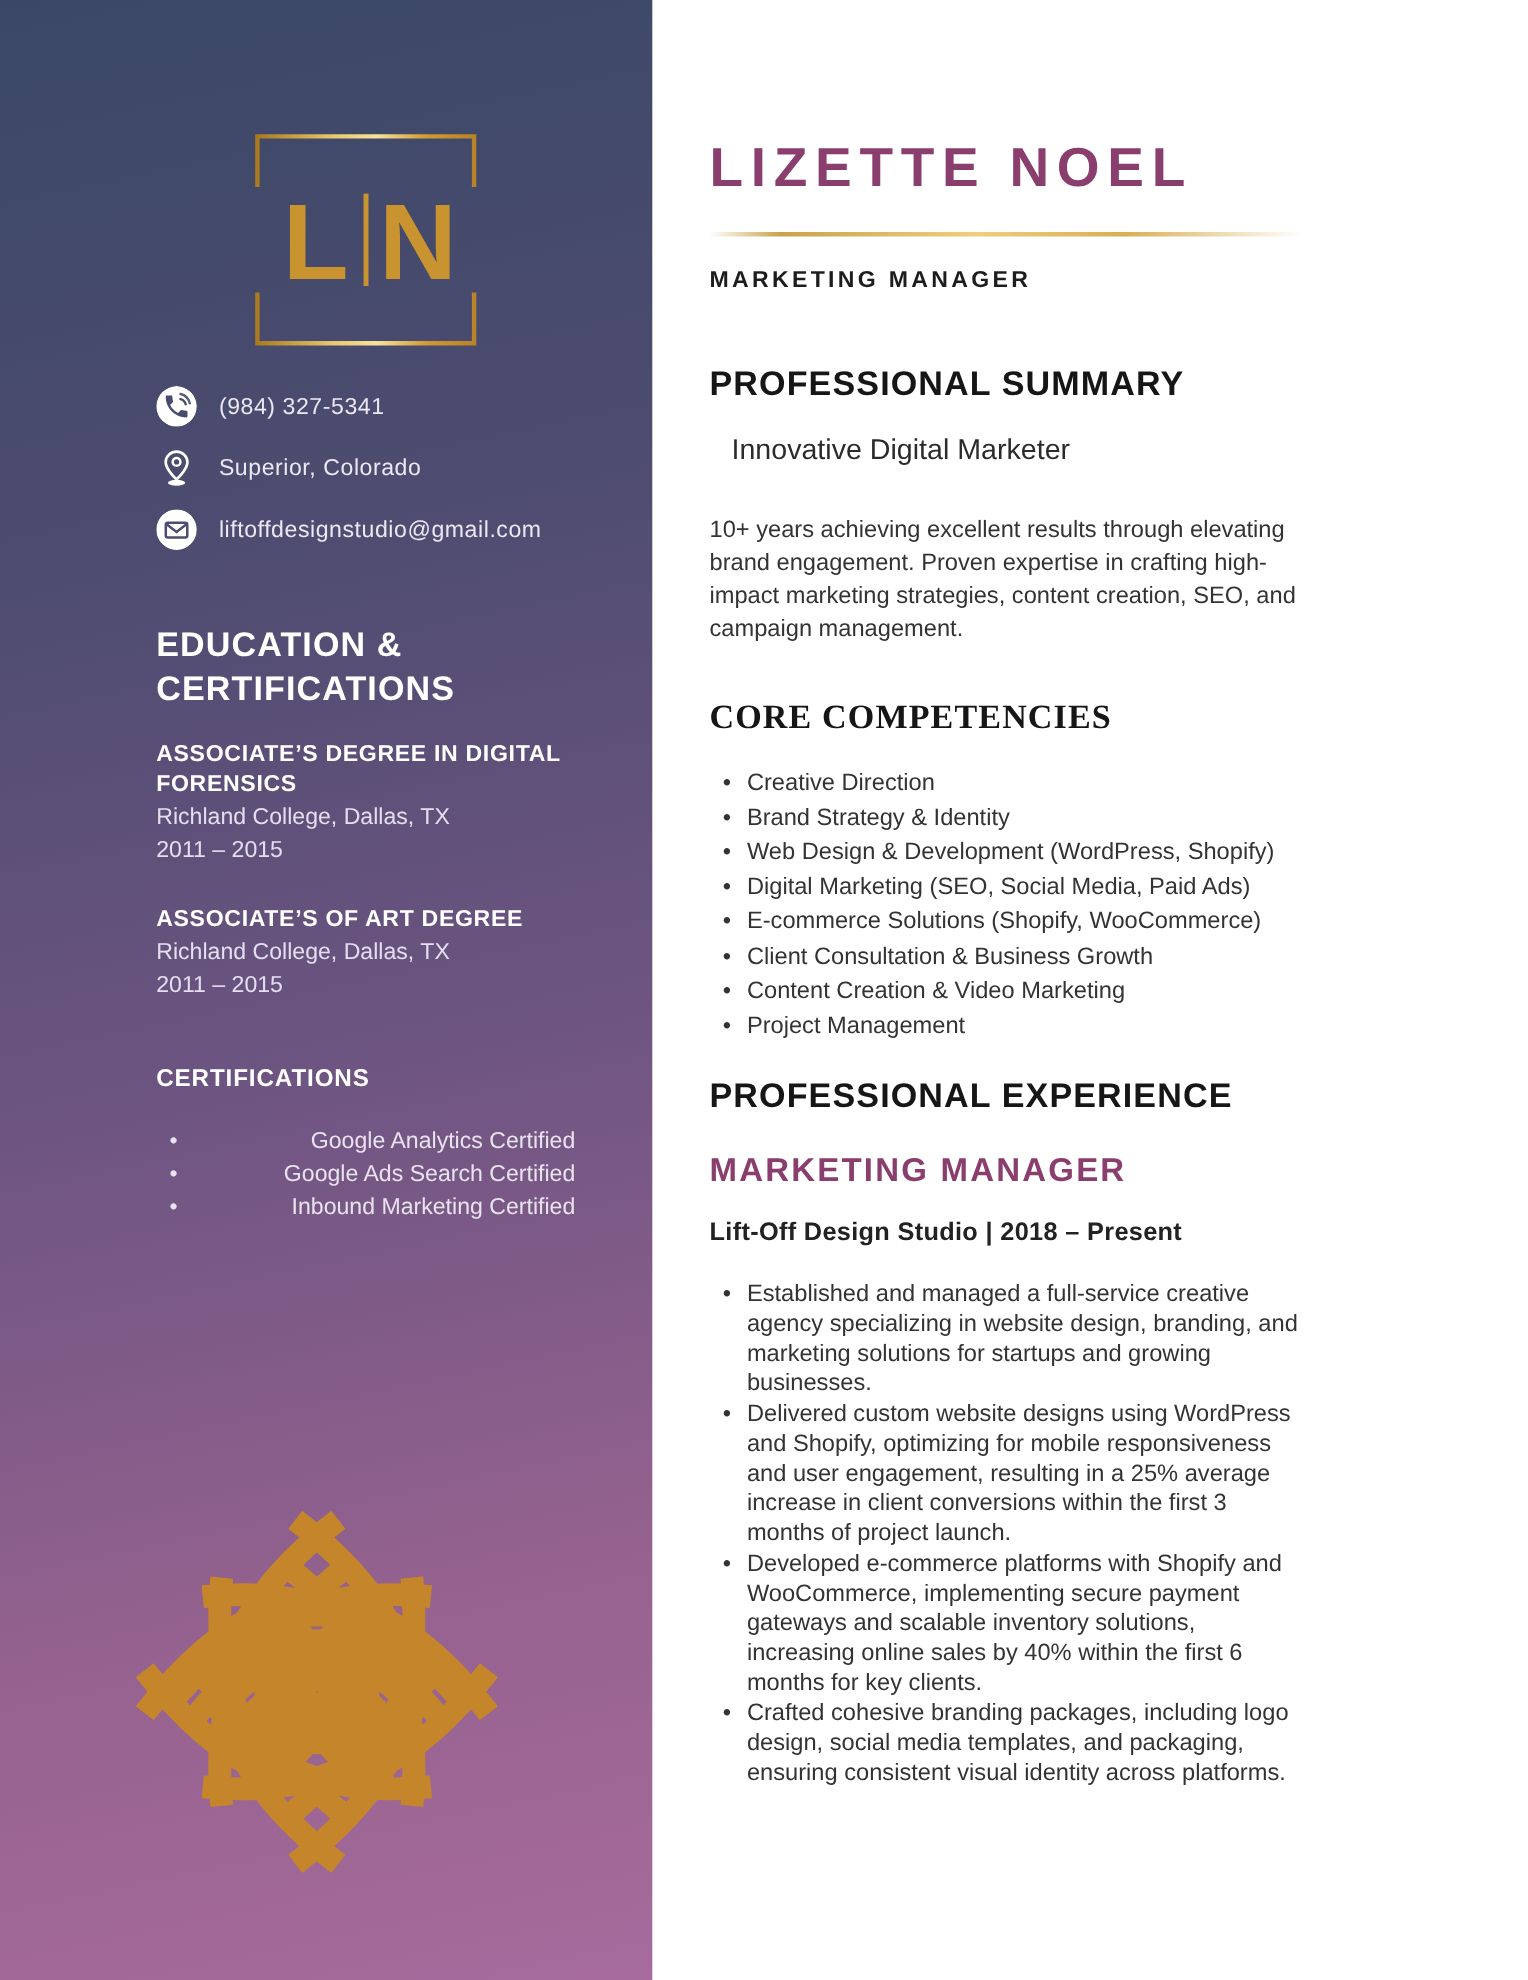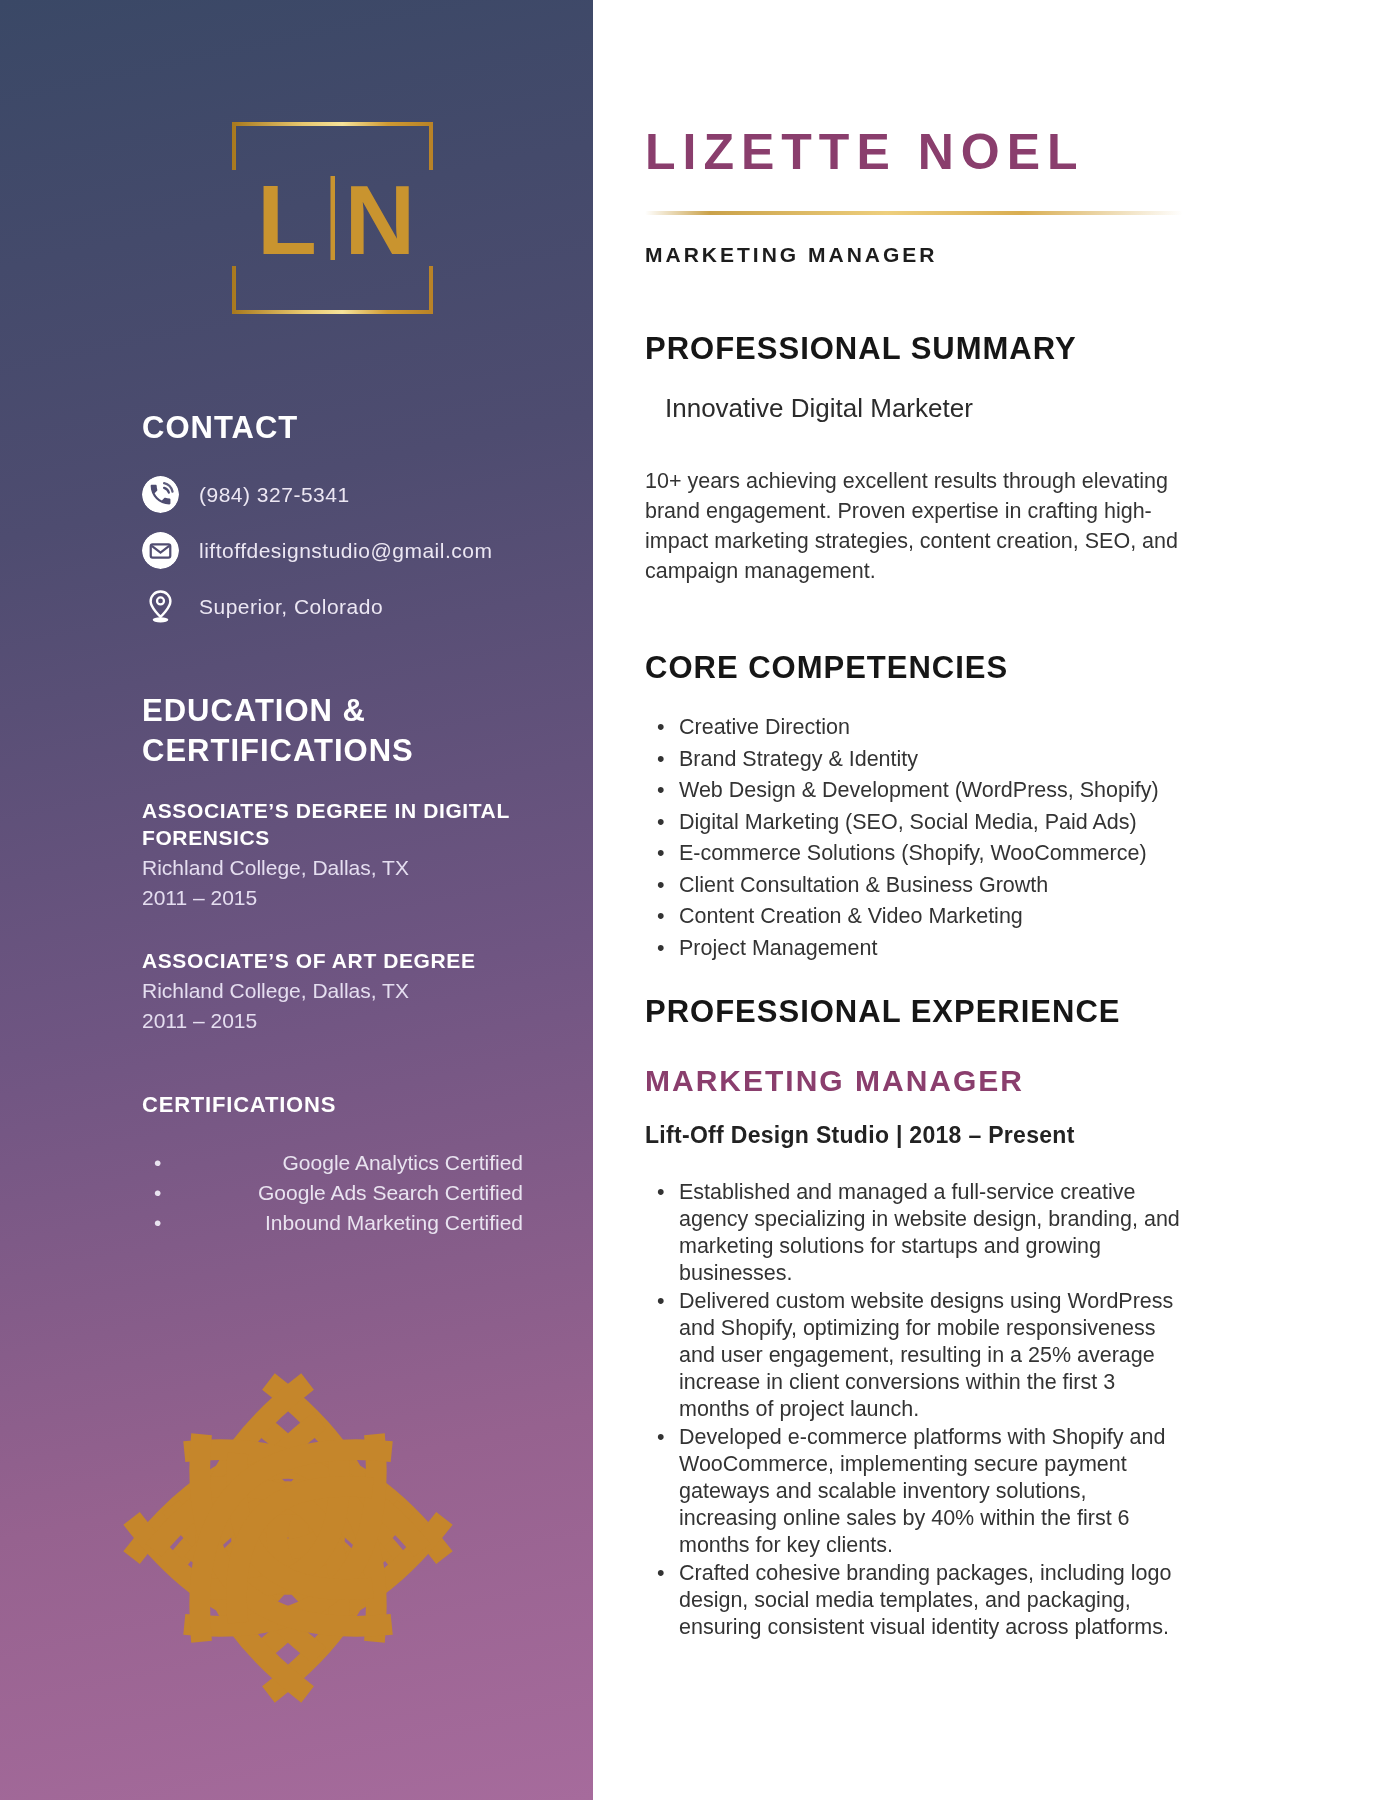--- a/index.html
+++ b/index.html
@@ -74,21 +74,21 @@
     font-size:21px; font-weight:700; letter-spacing:3px; color:#1d1d1d;
   }
 
   .section-heading {
     font-size:31px; font-weight:700; letter-spacing:1px; color:#161616;
   }
   .summary-heading { margin-top:64px; }
   .summary-sub { margin-top:26px; font-size:26px; color:#2b2b2b;margin-left:20px; }
   .summary-body { margin-top:42px; font-size:21.5px; line-height:30px; color:#333333; }
 
-  .comp-heading { margin-top:64px; }
+  .comp-heading { margin-top:48px;font-family:Liberation Serif, serif; }
   .comp-list { margin:28px 0 0; padding:0 0 0 34px; list-style:none; }
   .comp-list li { position:relative; font-size:21.5px; line-height:27px; color:#333333; margin-bottom:4.5px; }
   .comp-list li::before { content:"•"; position:absolute; left:-22px; top:0; color:#333333; }
 
   .exp-heading { margin-top:32px; }
   .exp-role {
     margin-top:34px;
     font-size:30px; font-weight:800; letter-spacing:2px; color:#8a3e6d;
   }
   .exp-company { margin-top:24px; font-size:23px; font-weight:700; color:#222222; letter-spacing:0.3px; }
@@ -116,60 +116,59 @@
             </linearGradient>
           </defs>
           <path d="M4 52 V6 H201 V52" fill="none" stroke="url(#goldgrad)" stroke-width="4"></path>
           <path d="M4 148 V194 H201 V148" fill="none" stroke="url(#goldgrad)" stroke-width="4"></path>
           <text x="57" y="136" text-anchor="middle" font-family="Liberation Sans, DejaVu Sans, sans-serif" font-size="98" font-weight="600" fill="#C9942F">L</text>
           <rect x="100.5" y="58" width="4.5" height="84" fill="#C9942F"></rect>
           <text x="150" y="136" text-anchor="middle" font-family="Liberation Sans, DejaVu Sans, sans-serif" font-size="98" font-weight="600" fill="#C9942F">N</text>
         </svg>
       </div>
 
-      <h2 class="side-heading contact-heading">CONTACT</h2>
 
       <div class="contact-rows">
 
         <div class="contact-row">
           <svg class="cicon" viewBox="0 0 36 36">
             <defs>
               <mask id="mphone">
                 <circle cx="18" cy="18" r="18" fill="#ffffff"></circle>
                 <path transform="translate(5.2,5.2) scale(1.07)" fill="#000000" d="M6.62 10.79c1.44 2.83 3.76 5.14 6.59 6.59l2.2-2.21c.27-.27.67-.36 1.02-.24 1.12.37 2.33.57 3.57.57.55 0 1 .45 1 1V20c0 .55-.45 1-1 1-9.39 0-17-7.61-17-17 0-.55.45-1 1-1h3.5c.55 0 1 .45 1 1 0 1.25.2 2.45.57 3.57.11.35.03.74-.25 1.02l-2.2 2.2z"></path>
                 <path d="M21.5 11.5 a6.5 6.5 0 0 1 4.6 4.6" fill="none" stroke="#000000" stroke-width="2.2" stroke-linecap="round"></path>
                 <path d="M21.5 7 a11 11 0 0 1 8.2 8.2" fill="none" stroke="#000000" stroke-width="2.2" stroke-linecap="round" opacity="0.9"></path>
               </mask>
             </defs>
             <circle cx="18" cy="18" r="18" fill="#ffffff" mask="url(#mphone)"></circle>
           </svg>
           <span class="contact-text">(984) 327-5341</span>
         </div>
 
         <div class="contact-row">
           <svg class="cicon" viewBox="0 0 36 36">
+            <path d="M18 3.5 C12.4 3.5 8.4 7.9 8.4 12.9 C8.4 19.3 18 28 18 28 C18 28 27.6 19.3 27.6 12.9 C27.6 7.9 23.6 3.5 18 3.5 Z" fill="none" stroke="#ffffff" stroke-width="2.4"></path>
+            <circle cx="18" cy="12.6" r="3.4" fill="none" stroke="#ffffff" stroke-width="2.2"></circle>
+            <ellipse cx="18" cy="31" rx="7.6" ry="2.6" fill="#ffffff"></ellipse>
+          </svg>
+          <span class="contact-text">Superior, Colorado</span>
+        </div>
+
+        <div class="contact-row">
+          <svg class="cicon" viewBox="0 0 36 36">
             <defs>
               <mask id="mmail">
                 <circle cx="18" cy="18" r="18" fill="#ffffff"></circle>
                 <rect x="8.5" y="12" width="19" height="13" rx="1.8" fill="none" stroke="#000000" stroke-width="2.2"></rect>
                 <polyline points="9.5,13.5 18,20 26.5,13.5" fill="none" stroke="#000000" stroke-width="2.2"></polyline>
               </mask>
             </defs>
             <circle cx="18" cy="18" r="18" fill="#ffffff" mask="url(#mmail)"></circle>
           </svg>
           <span class="contact-text">liftoffdesignstudio@gmail.com</span>
-        </div>
-
-        <div class="contact-row">
-          <svg class="cicon" viewBox="0 0 36 36">
-            <path d="M18 3.5 C12.4 3.5 8.4 7.9 8.4 12.9 C8.4 19.3 18 28 18 28 C18 28 27.6 19.3 27.6 12.9 C27.6 7.9 23.6 3.5 18 3.5 Z" fill="none" stroke="#ffffff" stroke-width="2.4"></path>
-            <circle cx="18" cy="12.6" r="3.4" fill="none" stroke="#ffffff" stroke-width="2.2"></circle>
-            <ellipse cx="18" cy="31" rx="7.6" ry="2.6" fill="#ffffff"></ellipse>
-          </svg>
-          <span class="contact-text">Superior, Colorado</span>
         </div>
       </div>
 
       <h2 class="side-heading edu-heading">EDUCATION &amp; CERTIFICATIONS</h2>
 
       <div class="edu-entry">
         <div class="edu-title">ASSOCIATE’S DEGREE IN DIGITAL FORENSICS</div>
         <div class="edu-line">Richland College, Dallas, TX</div>
         <div class="edu-line">2011 – 2015</div>
       </div>

